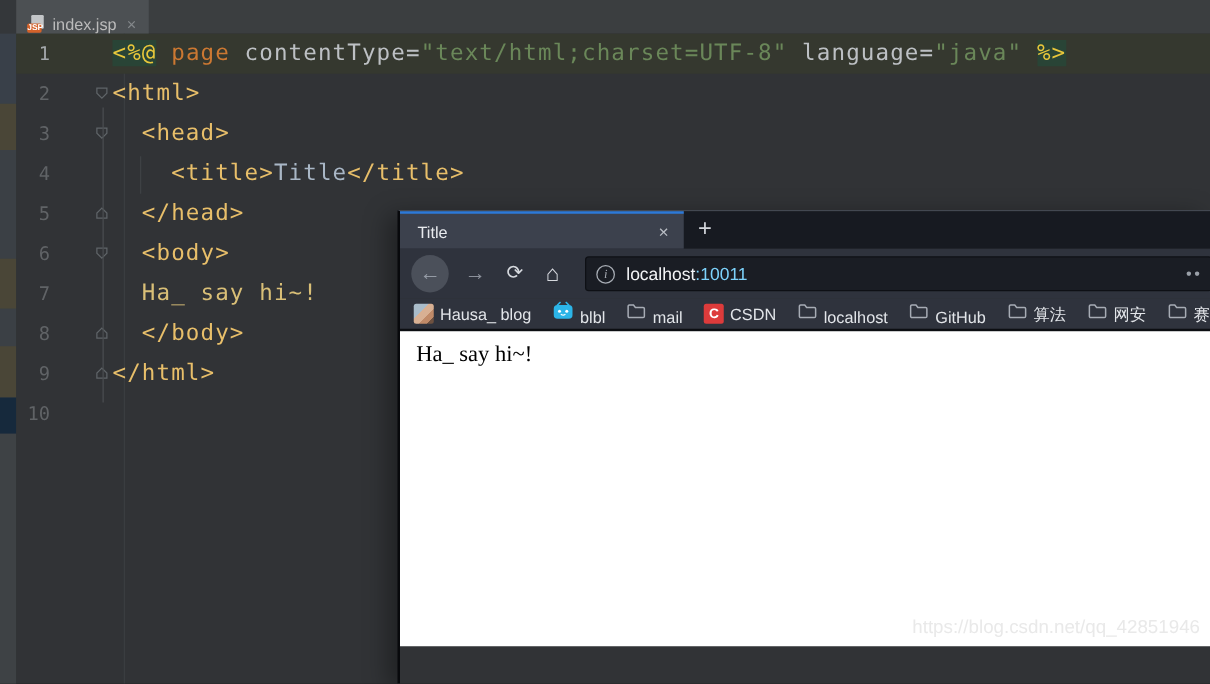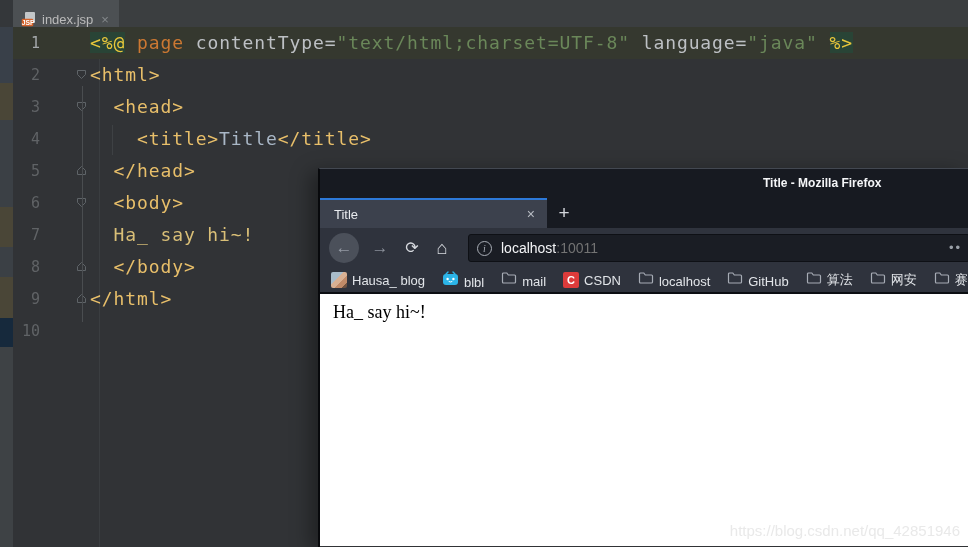--- a/index.html
+++ b/index.html
@@ -61,21 +61,21 @@
   .btn-back { position:absolute; left:9px; top:5px; width:30px; height:30px; border-radius:50%; background:#4b505a;
     line-height:30px; color:#959ba5; }
   .btn-fwd { position:absolute; left:47px; top:5px; width:26px; height:30px; line-height:30px; }
   .btn-reload { position:absolute; left:79px; top:5px; width:26px; height:30px; line-height:29px; color:#d6d9de; font-size:16px; }
   .btn-home { position:absolute; left:109px; top:5px; width:26px; height:30px; line-height:30px; color:#d6d9de; font-size:18px; }
   .urlbar { position:absolute; left:148px; top:6px; width:502px; height:28px; background:#1a1d24;
     border:1px solid #0e1015; border-radius:3px; display:flex; align-items:center; padding:0 8px; }
   .info-i { width:15px; height:15px; border:1px solid #a9aeb6; border-radius:50%; color:#a9aeb6;
     font-size:10px; line-height:13px; text-align:center; font-family:"Liberation Serif", serif; font-style:italic; flex:0 0 auto; }
   .urlbar .host { color:#f4f5f7; font-size:14px; margin-left:9px; }
-  .urlbar .port { color:#737373; font-size:14px; }
+  .urlbar .port { color:#7dd3fc; font-size:14px; }
   .urlbar .dots { position:absolute; right:7px; top:5px; color:#9aa0a8; font-size:13px; letter-spacing:2px; }
   .ff-bookmarks { height:26px; background:#2f333d; border-bottom:2px solid #0c0e12; display:flex; align-items:center;
     padding-left:11px; gap:17px; overflow:hidden; white-space:nowrap; }
   .bm { display:flex; align-items:flex-end; gap:5px; flex:0 0 auto; }
   .bm .lbl { color:#e2e5e9; font-size:13px; }
   .bi { display:inline-block; flex:0 0 auto; }
   .bi-avatar { width:16px; height:16px; border-radius:2px;
     background:linear-gradient(135deg,#a9bcca 0 38%,#d8b093 38% 62%,#c08a68 62% 82%,#6e5140 82%); }
   .bi-csdn { width:16px; height:16px; border-radius:2px; background:#dd3b3b; color:#fff; font-weight:bold;
     font-size:11px; line-height:16px; text-align:center; }
@@ -187,23 +187,20 @@
           <span class="gut">10</span>
           <span class="foldcol"></span>
           <span class="code"></span>
         </div>
       </div>
     <div class="fold-line"></div>
     <div class="indent-guide"></div>
   </div>
 
   <div class="ff">
-    <div class="ff-titlebar">
-      <span class="wt">Title - Mozilla Firefox</span>
-    </div>
     <div class="ff-tabstrip">
       <div class="ff-tab">
         <span class="t">Title</span>
         <span class="x">×</span>
       </div>
       <div class="ff-newtab">+</div>
     </div>
     <div class="ff-navbar">
       <div class="nav-btn btn-back">←</div>
       <div class="nav-btn btn-fwd">→</div>

